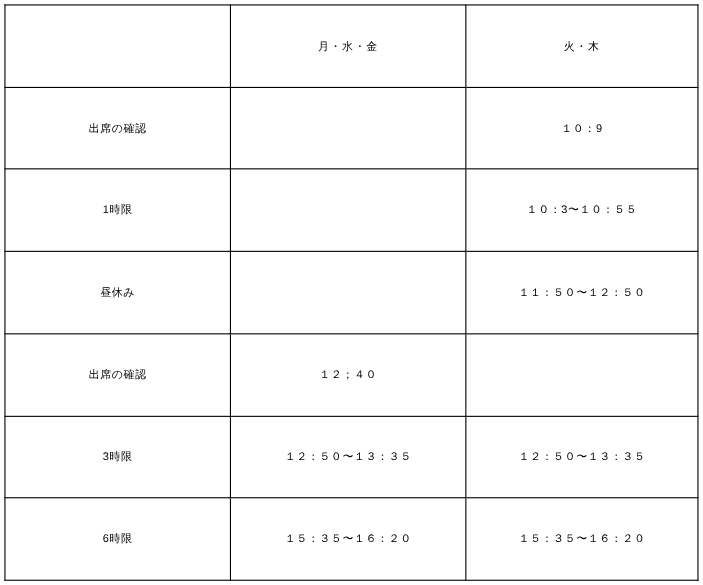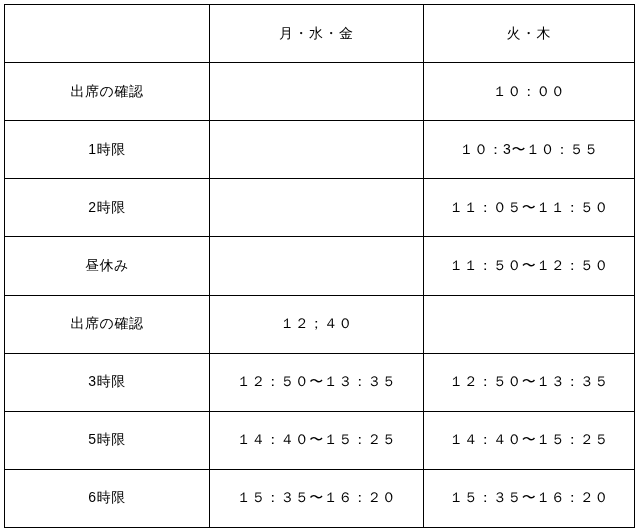--- a/index.html
+++ b/index.html
@@ -22,21 +22,21 @@
   table.schedule {
     border-collapse: collapse;
     width: 630px;
     height: 524px;
     table-layout: fixed;
   }
   table.schedule td {
     border: 1px solid #000000;
     text-align: center;
     vertical-align: middle;
-    font-size: 14px;
+    font-size: 10px;
     padding: 0 2px;
     white-space: nowrap;
     overflow: hidden;
   }
   col.c-label { width: 205px; }
   col.c-mwf   { width: 214px; }
   col.c-tt    { width: 211px; }
 
   td.label-cell {
     font-size: 15px;
@@ -65,59 +65,49 @@
     <tbody>
       <tr>
         <td class="head-cell empty-cell"></td>
         <td class="head-cell">月・水・金</td>
         <td class="head-cell">火・木</td>
       </tr>
 
       <tr>
         <td class="label-cell">出席の確認</td>
         <td class="time-cell"></td>
-        <td class="time-cell">１０：００</td>
+        <td class="time-cell">１０：9</td>
       </tr>
 
       <tr>
         <td class="label-cell">1時限</td>
         <td class="time-cell"></td>
         <td class="time-cell">１０：3〜１０：５５</td>
       </tr>
 
-      <tr>
-        <td class="label-cell">2時限</td>
-        <td class="time-cell"></td>
-        <td class="time-cell">１１：０５〜１１：５０</td>
-      </tr>
 
       <tr>
         <td class="label-cell">昼休み</td>
         <td class="time-cell"></td>
         <td class="time-cell">１１：５０〜１２：５０</td>
       </tr>
 
       <tr>
         <td class="label-cell">出席の確認</td>
         <td class="time-cell">１２；４０</td>
         <td class="time-cell"></td>
       </tr>
 
       <tr>
         <td class="label-cell">3時限</td>
         <td class="time-cell">１２：５０〜１３：３５</td>
         <td class="time-cell">１２：５０〜１３：３５</td>
       </tr>
 
 
-      <tr>
-        <td class="label-cell">5時限</td>
-        <td class="time-cell">１４：４０〜１５：２５</td>
-        <td class="time-cell">１４：４０〜１５：２５</td>
-      </tr>
 
       <tr>
         <td class="label-cell">6時限</td>
         <td class="time-cell">１５：３５〜１６：２０</td>
         <td class="time-cell">１５：３５〜１６：２０</td>
       </tr>
 
     </tbody>
   </table>
 </div>

